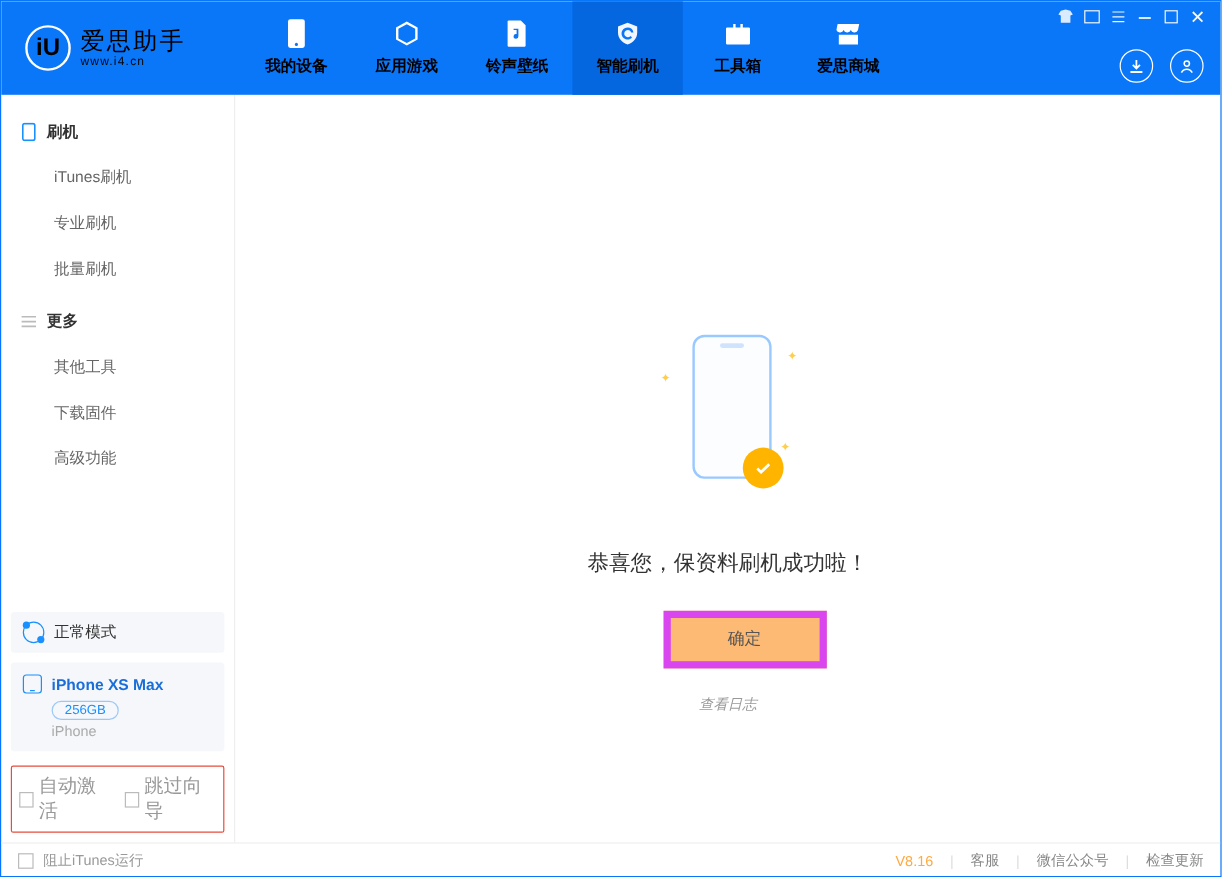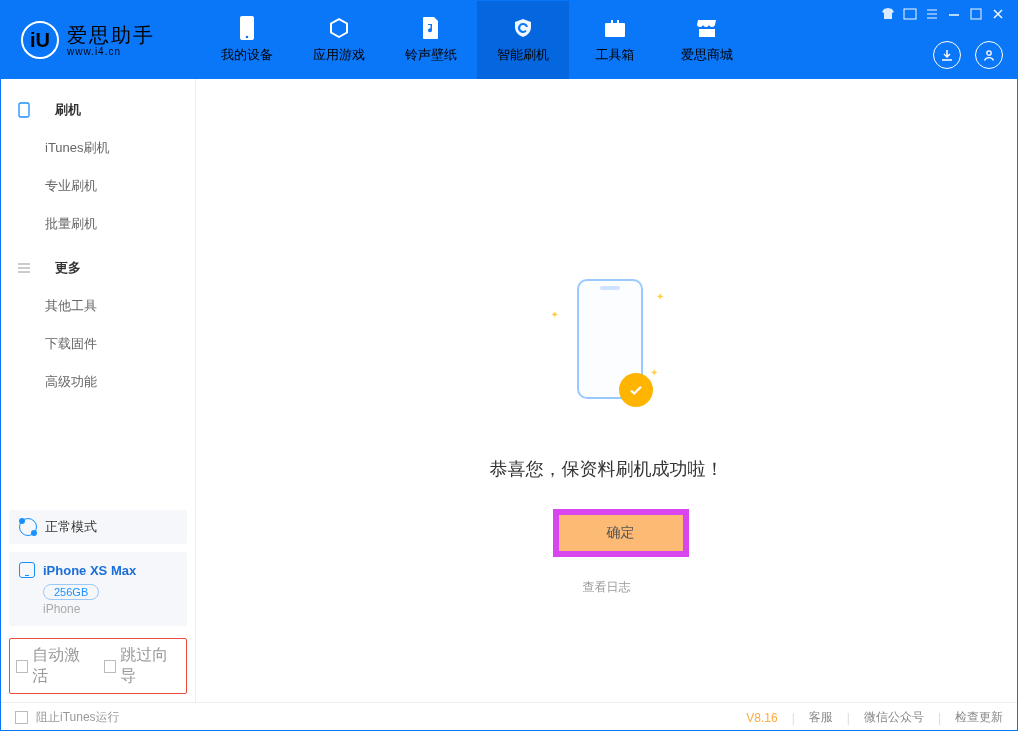--- a/index.html
+++ b/index.html
@@ -3,33 +3,33 @@
 <meta charset="utf-8">
 <style>
 * { margin: 0; padding: 0; box-sizing: border-box; font-family: "Microsoft YaHei", "PingFang SC", sans-serif; }
 body { background: #fff; width: 1018px; height: 731px; overflow: hidden; border: 1px solid #0876f8; }
 
 .header { background: #0a76f8; height: 78px; display: flex; align-items: center; color: #000000; position: relative; }
 .logo-wrap { display: flex; align-items: center; padding-left: 20px; width: 200px; }
 .logo-circle { width: 38px; height: 38px; border: 2px solid #fff; border-radius: 50%; display: flex; align-items: center; justify-content: center; font-weight: bold; font-size: 20px; margin-right: 8px; }
 .logo-text .brand { font-size: 20px; font-weight: 500; letter-spacing: 2px; line-height: 1.1; }
 .logo-text .url { font-size: 10px; letter-spacing: 1px; opacity: .95; }
-.tabs { display: flex; height: 100%; }
+.tabs { display: flex; height: 100%; font-weight: bold; }
 .tab { width: 92px; display: flex; flex-direction: column; align-items: center; justify-content: center; cursor: pointer; font-size: 13px; gap: 6px; }
 .tab.active { background: #0467e0; }
 .tab-icon { width: 24px; height: 24px; display:flex; align-items:center; justify-content:center; }
 .header-right { position: absolute; right: 12px; top: 6px; display: flex; gap: 8px; align-items:center; }
 .hr-ico { width: 14px; height: 14px; cursor:pointer; opacity:.95; }
 .header-corner { position:absolute; right:14px; bottom:10px; display:flex; gap:14px; align-items:center;}
 .corner-btn { width:28px; height:28px; border:1.5px solid #fff; border-radius:50%; display:flex; align-items:center; justify-content:center; cursor:pointer;}
 
 .body { display: flex; height: 623px; }
 .sidebar { width: 195px; border-right: 1px solid #eee; padding-top: 12px; display:flex; flex-direction:column; }
 .sb-section { margin-bottom: 6px; }
-.sb-heading { display:flex; align-items:center; gap:24px; padding: 10px 16px; font-size:13px; color:#333; font-weight:600;}
+.sb-heading { display:flex; align-items:center; gap:8px; padding: 10px 16px; font-size:13px; color:#333; font-weight:600;}
 .sb-heading .hicon { width:14px; height:14px; display:flex; align-items:center; justify-content:center; color:#1890ff;}
 .sb-item { padding: 10px 10px 10px 44px; font-size:13px; color:#666; cursor:pointer; }
 .sb-item.active { color:#0876f8; }
 .spacer { flex:1; }
 .mode-box { margin: 8px; background:#f5f7fa; border-radius:3px; padding:8px 10px; display:flex; align-items:flex-end; gap:8px; font-size:13px; color:#333;}
 .mode-ico { width:18px; height:18px; border:1.5px solid #1890ff; border-radius:50%; position:relative;}
 .mode-ico::before, .mode-ico::after { content:""; position:absolute; width:6px; height:6px; border-radius:50%; background:#1890ff;}
 .mode-ico::before{ top:-1px; left:-1px;} .mode-ico::after{ bottom:-1px; right:-1px;}
 .device-box { margin: 0 8px 8px; background:#f5f7fa; border-radius:3px; padding:10px; font-size:13px; color:#333;}
 .device-title { display:flex; align-items:center; gap:8px; font-weight:600; color:#1a6ed8;}
@@ -43,21 +43,21 @@
 
 .main { flex:1; position:relative; }
 .center { position:absolute; top:200px; left:50%; transform:translateX(-50%); width:420px; text-align:center;}
 .phone-ill { width:120px; height:150px; margin: 0 auto 28px; position:relative;}
 .phone-shape { position:absolute; left:30px; top:0; width:66px; height:120px; border:2.5px solid #99c9ff; border-radius:10px; background:#fbfdff;}
 .phone-shape::before{content:""; position:absolute; top:5px; left:50%; transform:translateX(-50%); width:20px; height:4px; background:#cfe3ff; border-radius:2px;}
 .badge { position:absolute; right:14px; bottom:22px; width:34px; height:34px; background:#ffb400; border-radius:50%; display:flex; align-items:center; justify-content:center; color:#fff;}
 .sparkle{position:absolute; color:#ffcf49; font-size:10px;} .sp1{left:4px; top:30px;} .sp2{right:2px; top:12px;} .sp3{right:8px; top:88px;}
 .msg { font-size:18px; color:#333; margin-bottom:28px;}
 .ok-btn { display:inline-block; border:6px solid #d946ef; padding:9px 48px; font-size:14px; color:#555; cursor:pointer; background:#fdba74;margin-left:28px;}
-.log-link { display:block; margin-top:22px; font-size:12px; color:#999; cursor:pointer;}
+.log-link { display:block; margin-top:22px; font-size:12px; color:#999; cursor:pointer;font-style:italic;}
 
 .footer { height:30px; border-top:1px solid #eee; display:flex; align-items:center; font-size:12px; color:#999; padding:0 14px;}
 .footer .fchk{ display:flex; align-items:center; gap:4px;}
 .footer .right { margin-left:auto; display:flex; align-items:center; gap:14px;}
 .footer .sep{ color:#ddd;}
 .footer .ver{ color:#ffa940;}
 .footer .lnk{ cursor:pointer; color:#888;}
 svg { display:block; }
 </style>
 </head>

